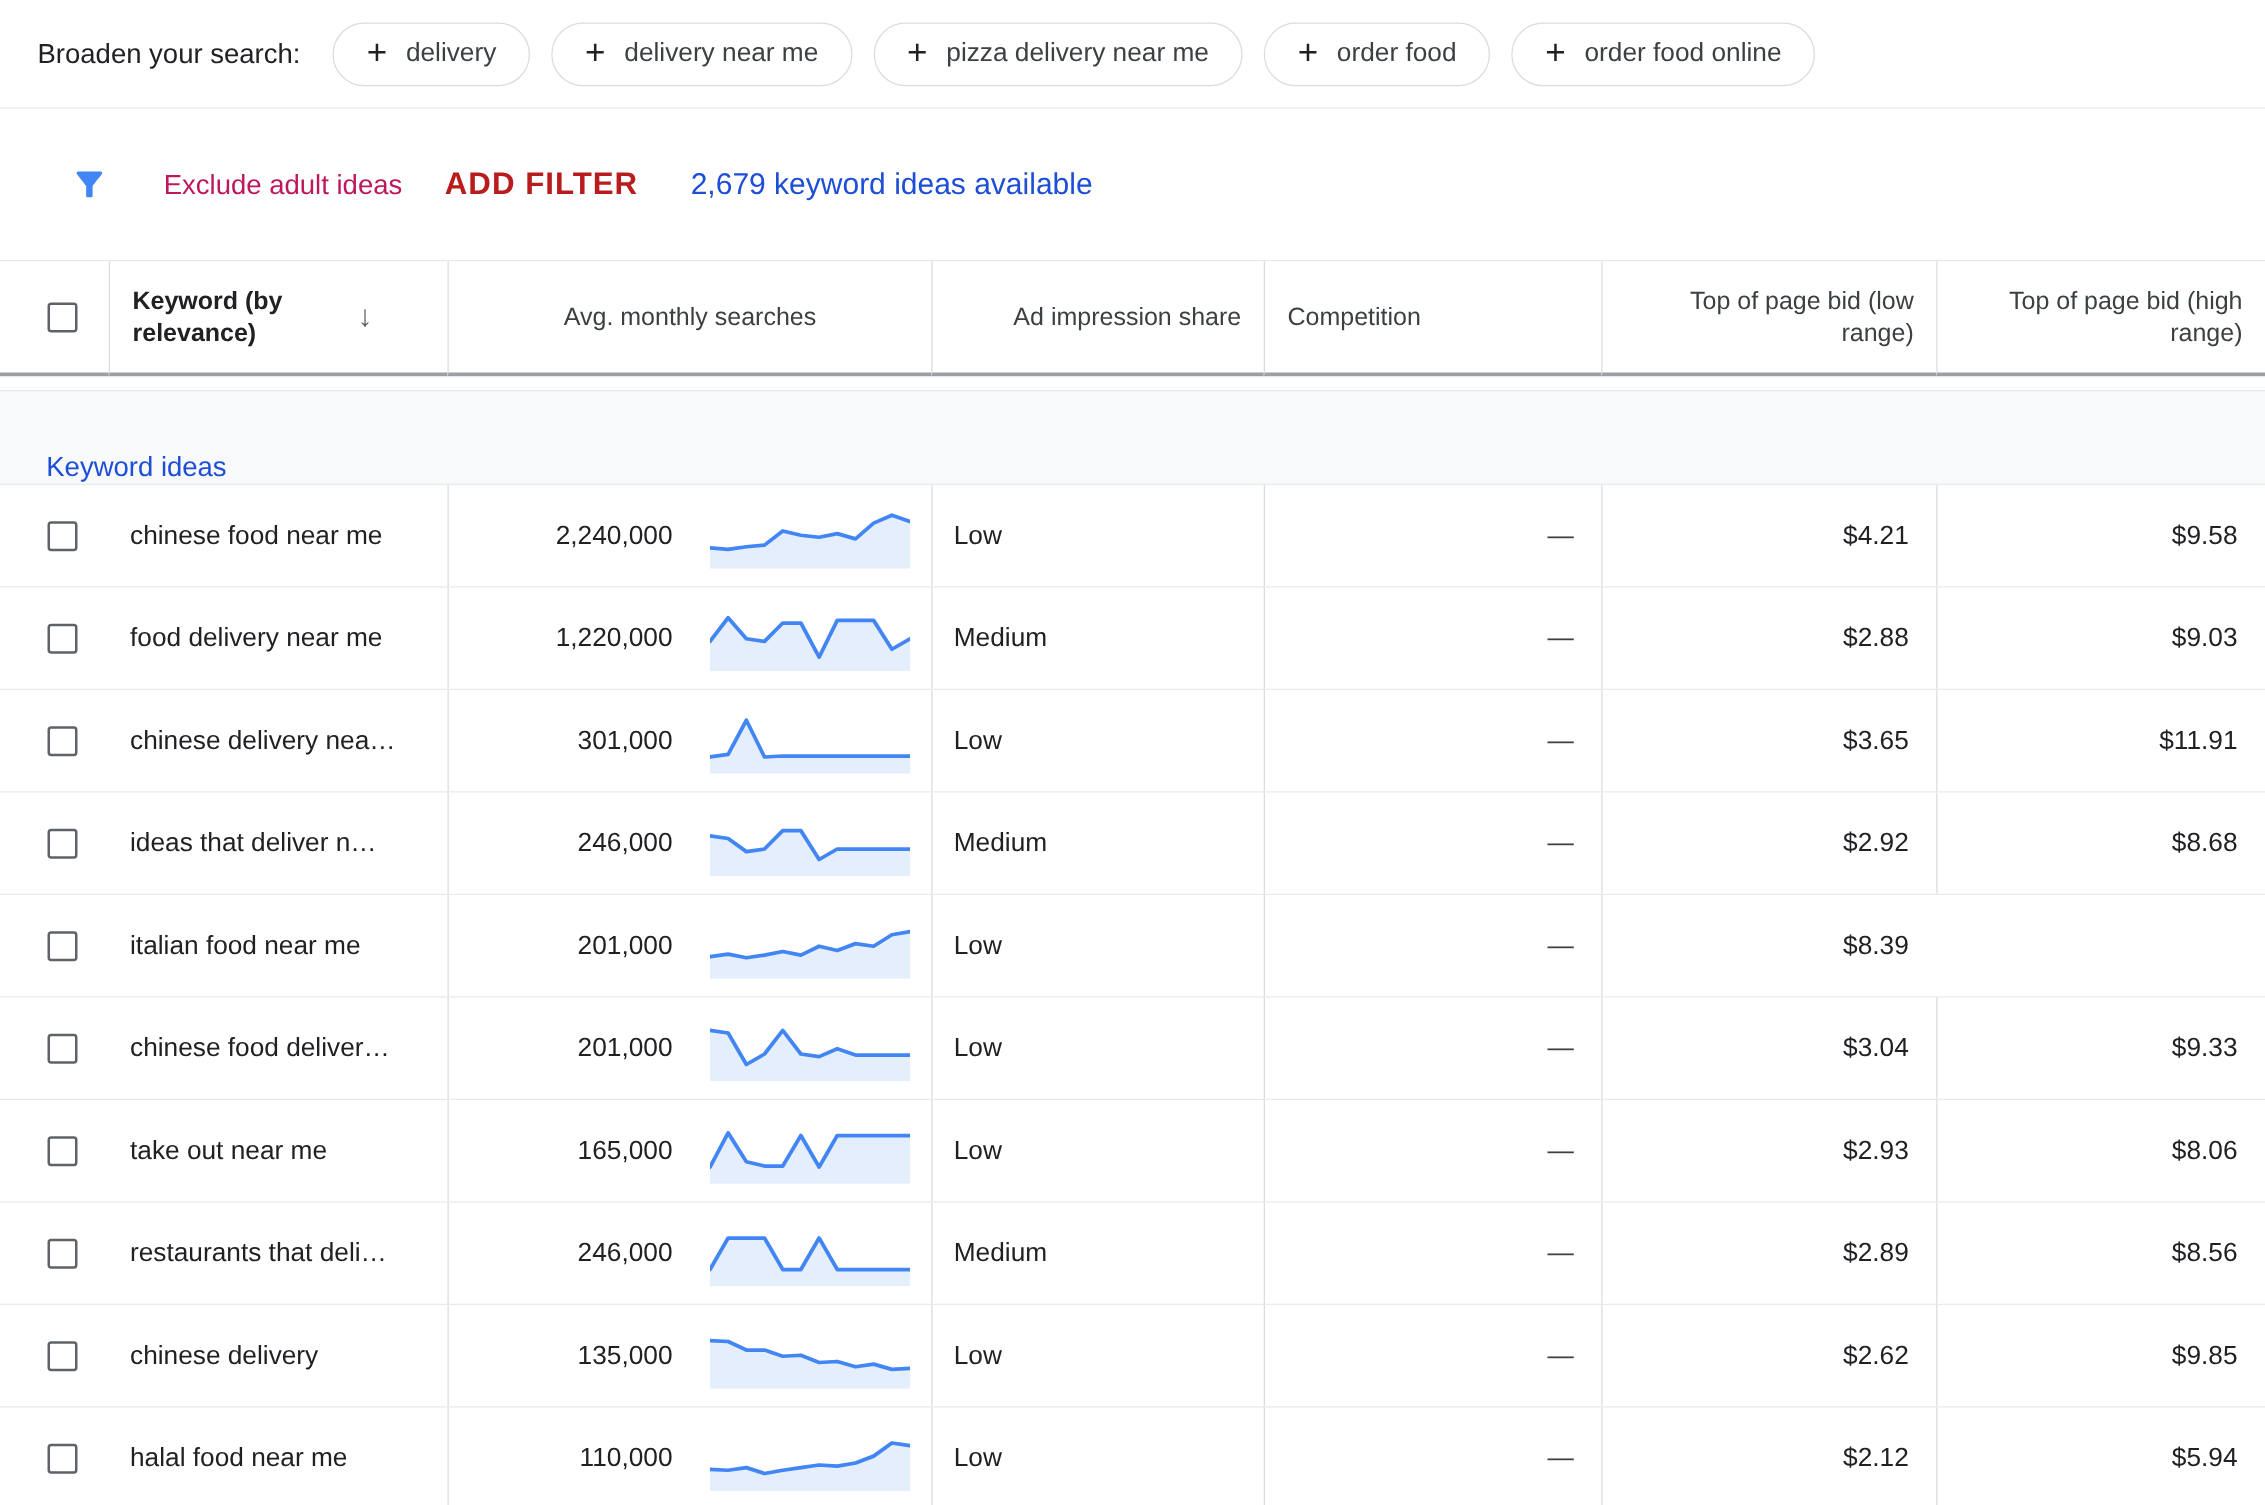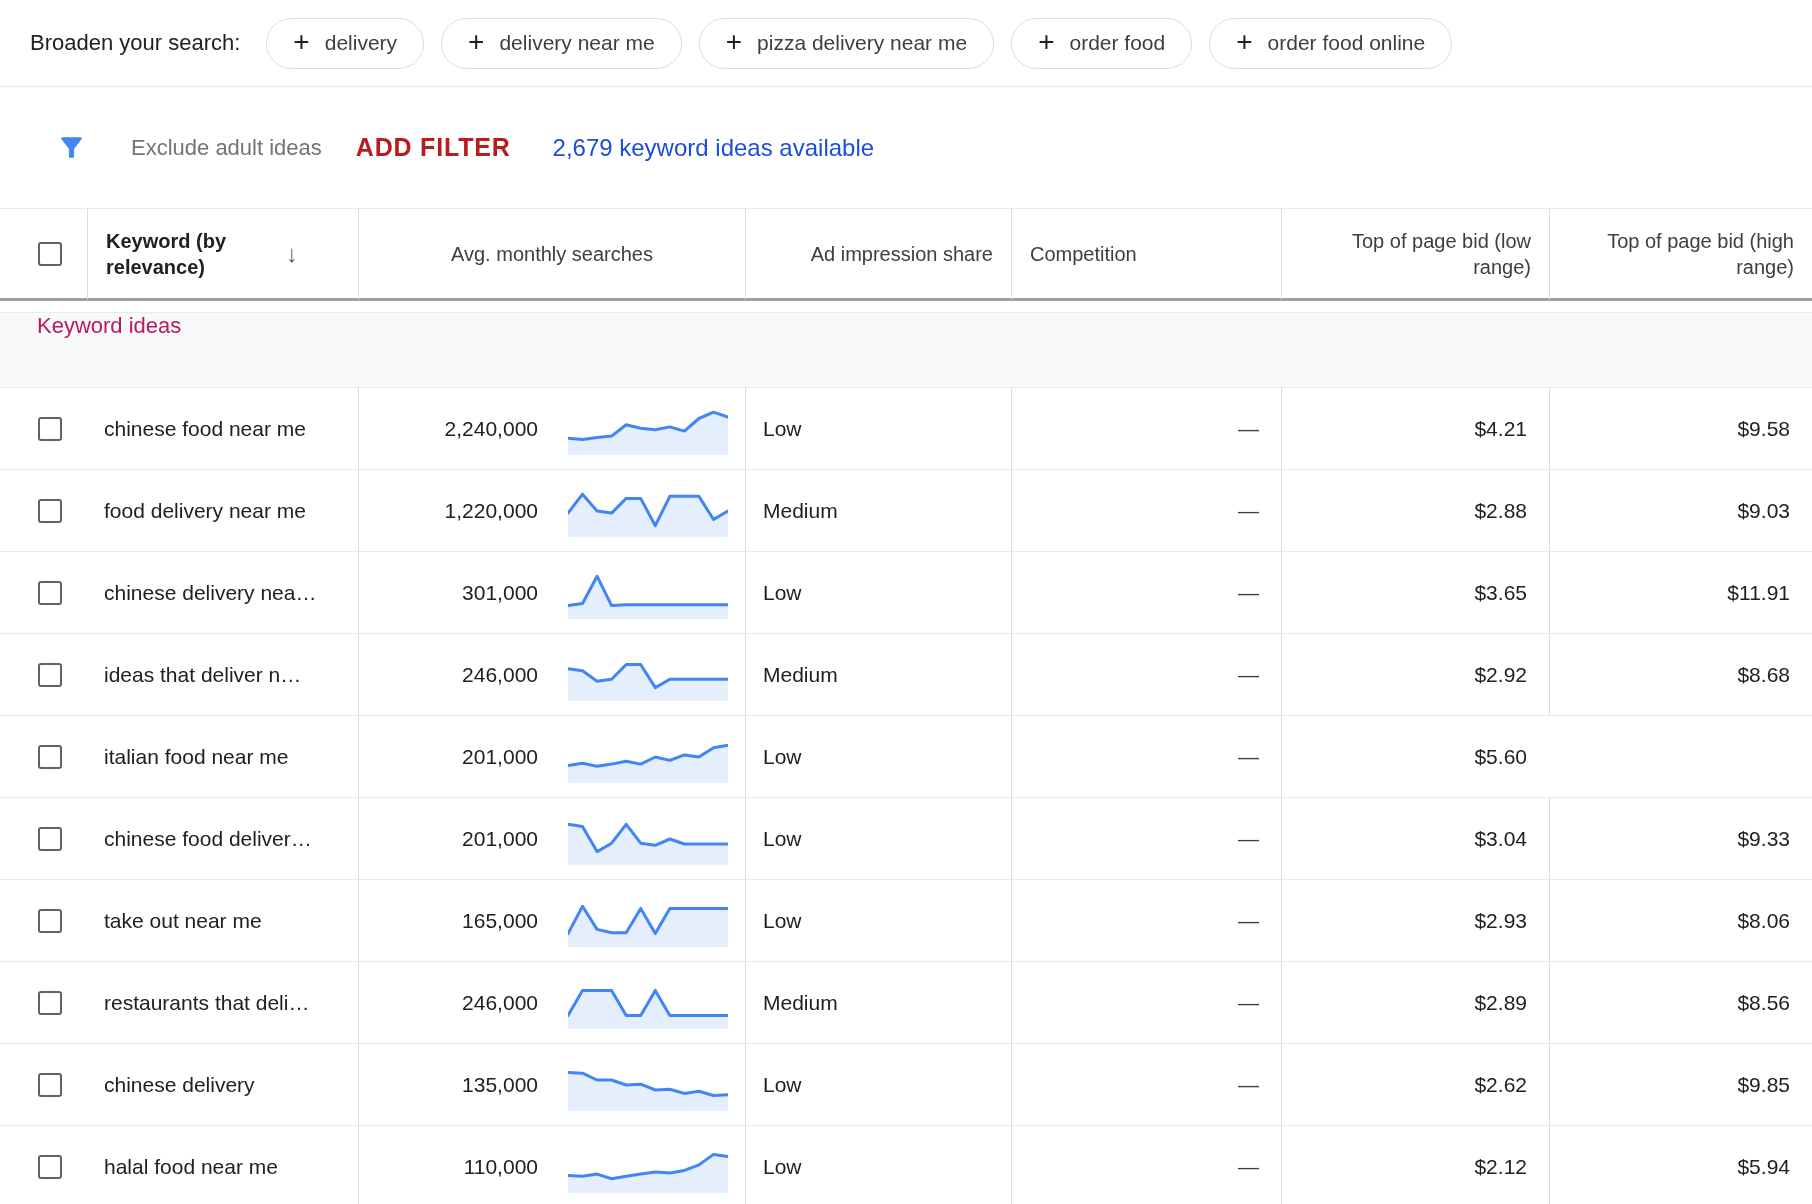--- a/index.html
+++ b/index.html
@@ -18,21 +18,21 @@
   .pill{
     display:flex; align-items:center; gap:15px; height:51px; padding:0 26px;
     border:1px solid #dadce0; border-radius:28px; background:#fff;
     font-family:inherit; font-size:21px; color:#3c4043; cursor:pointer; white-space:nowrap;
   }
   .pill-plus{ font-size:28px; font-weight:400; color:#202124; line-height:1; margin-top:-3px; }
 
   
   .filterbar{ display:flex; align-items:center; height:121px; padding:0 30px; }
   .funnel{ margin:0 44px 0 26px; display:flex; align-items:center; }
-  .exclude-link{ color:#737373; font-size:22px; margin-right:34px; cursor:pointer; white-space:nowrap; }
+  .exclude-link{ color:#be185d; font-size:22px; margin-right:34px; cursor:pointer; white-space:nowrap; }
   .add-filter{
     color:#b91c1c; font-size:25px; font-weight:700; letter-spacing:0.8px;
     margin-right:42px; cursor:pointer; white-space:nowrap;
   }
   .idea-count{ color:#1d4ed8; font-size:24px; white-space:nowrap; }
 
   
   .grid-cols{ display:grid; grid-template-columns:87px 271px 387px 266px 270px 268px 263px; }
   .thead{ border-top:1px solid #e8eaed; height:93px; }
   .th{
@@ -42,22 +42,22 @@
   .th + .th{ border-left:1px solid #dadce0; }
   .th-check{ padding-left:38px; }
   .th-keyword{ color:#202124; font-weight:700; }
   .th-keyword-text{ max-width:150px; }
   .sort-arrow{ font-size:24px; font-weight:400; color:#5f6368; margin-left:30px; cursor:pointer; }
   .th-avg{ justify-content:center; text-align:center; }
   .th-right{ justify-content:flex-end; text-align:right; }
 
   .gap-row{ height:11px; }
   .section-row{
-    height:76px; background:#f8f9fa; display:flex; align-items:flex-start;
-    padding-left:37px; font-size:22px; color:#be185d;
+    height:76px; background:#f8f9fa; display:flex; align-items:flex-end;
+    padding-left:37px; font-size:22px; color:#1d4ed8;
     border-top:1px solid #e8eaed; border-bottom:1px solid #e8eaed;
   }
 
   .trow{ height:82px; border-bottom:1px solid #e8eaed; }
   .td{ display:flex; align-items:center; font-size:21px; color:#202124; overflow:hidden; }
   .td-check{ padding-left:38px; }
   .td-keyword{ padding:0 14px 0 17px; white-space:nowrap; }
   .td-avg{ justify-content:flex-end; gap:30px; padding-right:17px; border-left:1px solid #dadce0; }
   .td-comp{ padding-left:17px; border-left:1px solid #dadce0; }
   .td-right{ justify-content:flex-end; padding-right:22px; border-left:1px solid #dadce0; }
@@ -276,21 +276,21 @@
         <path class="spark-line" d="M0.0 34.4 L14.5 32.3 L29.1 35.2 L43.6 33.1 L58.2 30.2 L72.7 33.1 L87.3 26.0 L101.8 29.4 L116.4 23.9 L130.9 26.0 L145.5 16.8 L160.0 14.2"></path>
       </svg>
     </div>
     <div class="td td-comp">
       <span>Low</span>
     </div>
     <div class="td td-right">
       <span class="dash">—</span>
     </div>
     <div class="td td-right">
-      <span>$5.60</span>
+      <span>$8.39</span>
     </div>
   </div>
 
   <div class="trow grid-cols">
     <div class="td td-check">
       <div class="checkbox"></div>
     </div>
     <div class="td td-keyword">
       <span>chinese food deliver…</span>
     </div>

